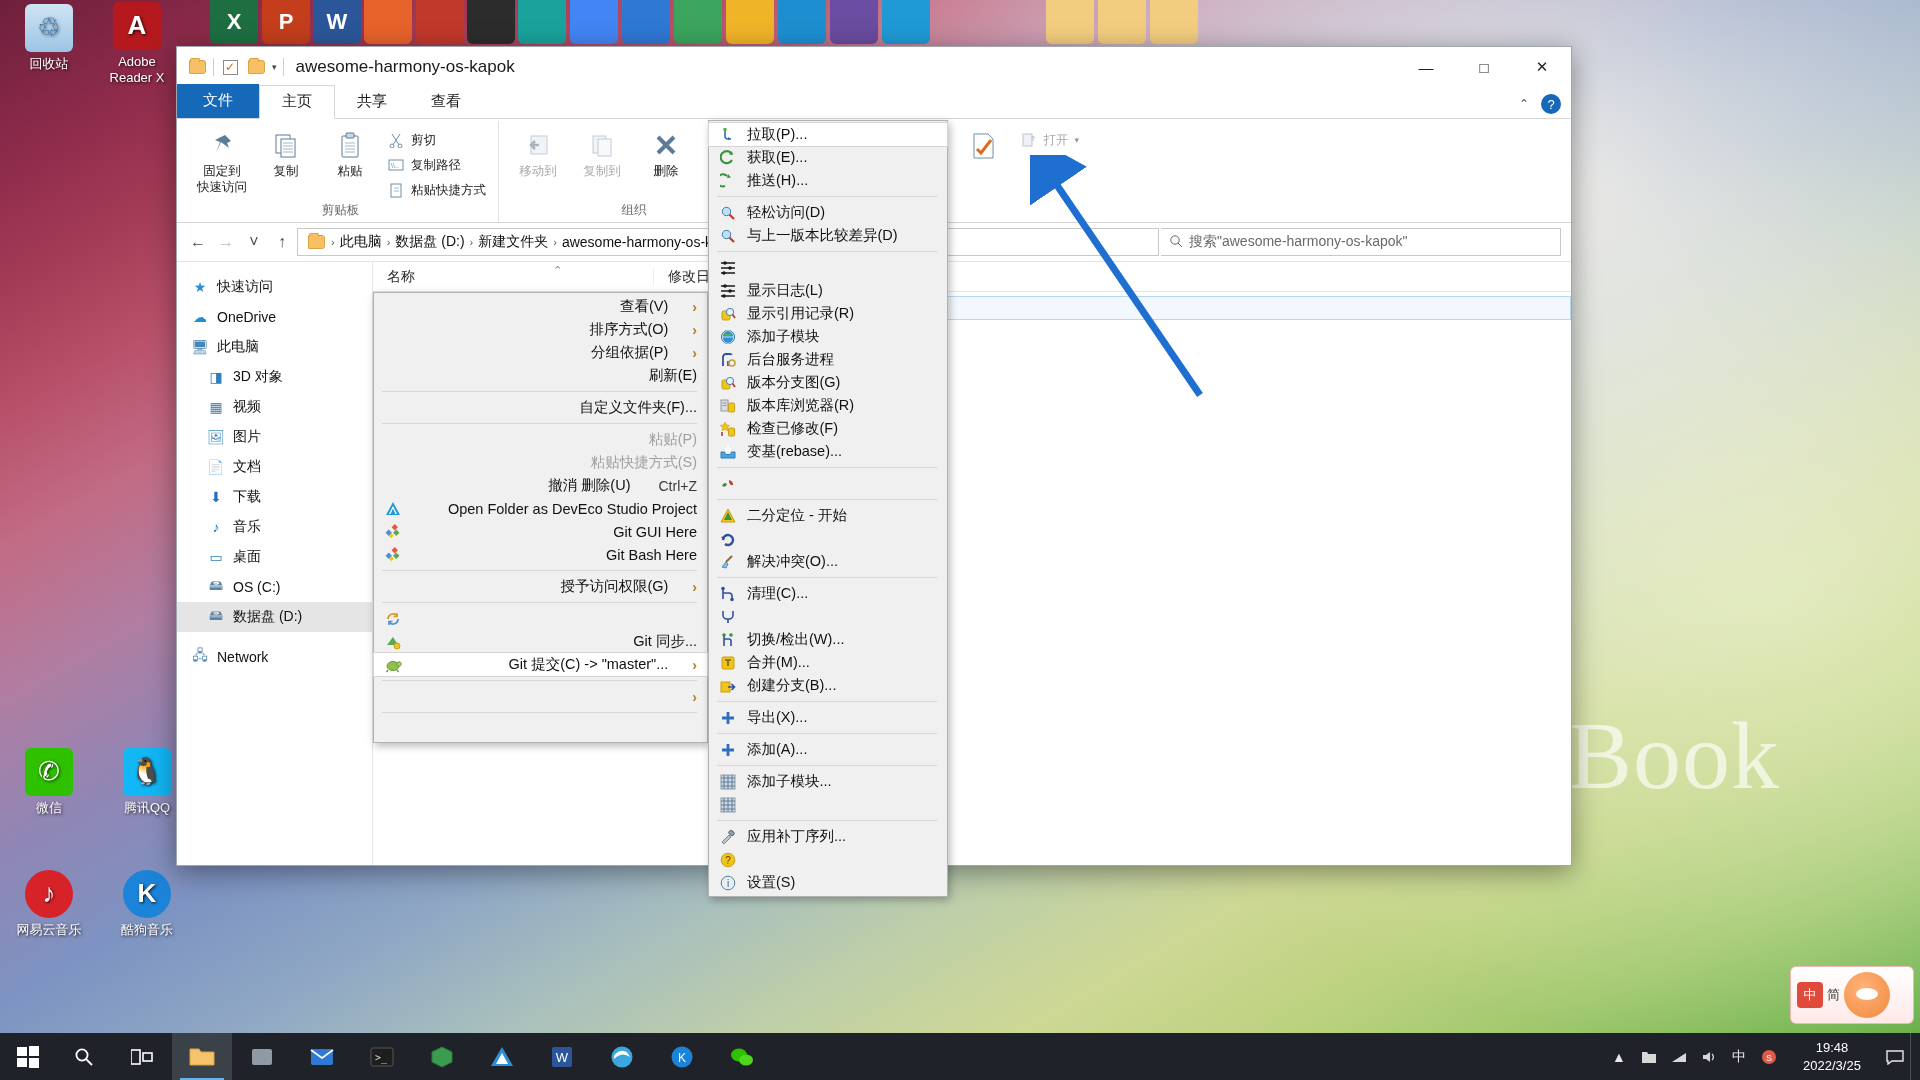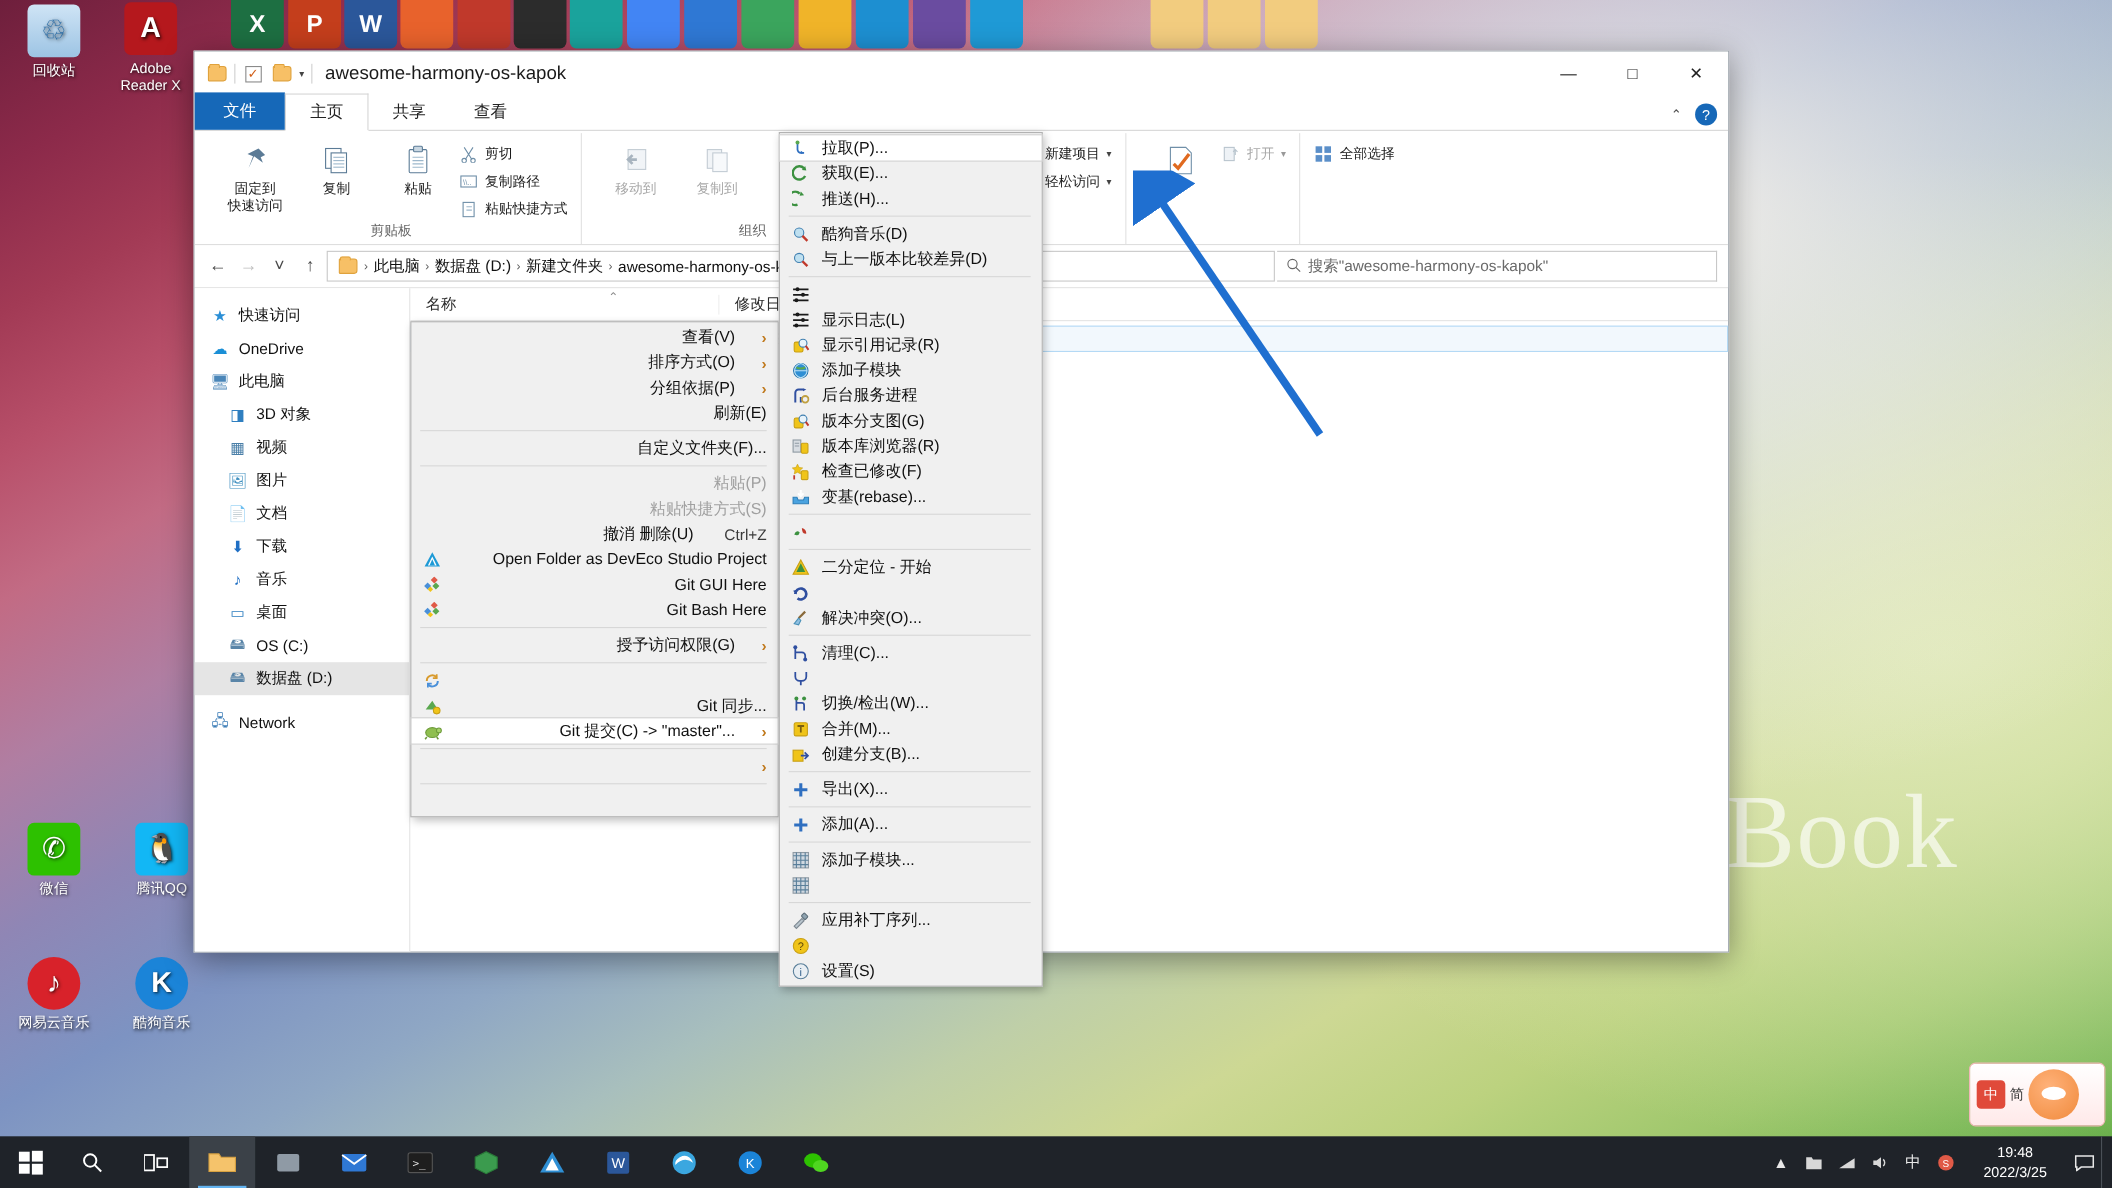--- a/index.html
+++ b/index.html
@@ -87,21 +87,21 @@
 
   
   #ribbon { height: 104px; background:#fff; border-bottom:1px solid #d6d6d6;
     display:flex; align-items:stretch; padding: 2px 0 0 6px; }
   .rgroup { display:flex; flex-direction:column; align-items:center; position:relative;
     padding: 0 8px; }
   .rgroup + .rgroup { border-left: 1px solid #e2e2e2; }
   .rgroup-items { flex:1; display:flex; align-items:flex-start; gap: 2px; padding-top: 4px;}
   .rgroup-label { font-size:12.5px; color:#666; text-align:center; padding-bottom:3px; }
   .bigbtn { width: 62px; display:flex; flex-direction:column; align-items:center;
-    font-size:12.5px; color:#1a1a1a; line-height:1.25; text-align:center; padding-top:3px;margin-left:10px;}
+    font-size:12.5px; color:#1a1a1a; line-height:1.25; text-align:center; padding-top:3px;}
   .bigbtn .ic { height:36px; display:flex; align-items:center; justify-content:center; }
   .bigbtn.dim { color:#a8a8a8;text-align:center; }
   .smallcol { display:flex; flex-direction:column; gap:3px; padding-top:4px; }
   .smallbtn { display:flex; align-items:center; gap:6px; font-size:12.5px; color:#1a1a1a;
     padding: 2px 4px; white-space:nowrap; }
   .smallbtn .ic { width:18px; height:18px; display:flex; align-items:center; justify-content:center; }
   .smallbtn.dim { color:#a8a8a8; }
 
   
   #addressrow { height: 38px; display:flex; align-items:center; gap:2px; padding: 4px 10px 4px 8px;
@@ -501,38 +501,20 @@
                 </svg>
             </span>
             <span>打开</span>
             <span style="font-size:9px;color:#999">▾</span>
           </div>
         </div>
       </div>
       <div class="rgroup-label"></div>
     </div>
 
-    <div class="rgroup">
-      <div class="rgroup-items">
-        <div class="smallcol">
-          <div class="smallbtn">
-            <span class="ic">
-              <svg width="16" height="16" viewBox="0 0 16 16">
-                  <rect x="1" y="1" width="6" height="6" fill="#5b8fc9"></rect>
-                  <rect x="9" y="1" width="6" height="6" fill="#5b8fc9"></rect>
-                  <rect x="1" y="9" width="6" height="6" fill="#5b8fc9"></rect>
-                  <rect x="9" y="9" width="6" height="6" fill="#5b8fc9"></rect>
-                </svg>
-            </span>
-            <span>全部选择</span>
-          </div>
-        </div>
-      </div>
-      <div class="rgroup-label"></div>
-    </div>
   </div>
 
   <div id="addressrow">
     <div class="navbtn">←</div>
     <div class="navbtn dim">→</div>
     <div class="navbtn">˅</div>
     <div class="navbtn">↑</div>
     <div id="breadcrumb">
       <span class="mini-ico">
           <span class="folder-ico"></span>
@@ -846,21 +828,21 @@
     <span class="lbl">推送(H)...</span>
   </div>
   <div class="csep"></div>
   <div class="ci">
     <span class="ici">
       <svg width="16" height="16" viewBox="0 0 16 16">
           <circle cx="6.5" cy="6.5" r="4.2" fill="#bfe0f0" stroke="#3f7fb0"></circle>
           <line x1="9.5" y1="9.5" x2="14" y2="14" stroke="#c0392b" stroke-width="2.2"></line>
         </svg>
     </span>
-    <span class="lbl">酷狗音乐(D)</span>
+    <span class="lbl">轻松访问(D)</span>
   </div>
   <div class="ci">
     <span class="ici">
       <svg width="16" height="16" viewBox="0 0 16 16">
           <circle cx="6.5" cy="6.5" r="4.2" fill="#bfe0f0" stroke="#3f7fb0"></circle>
           <line x1="9.5" y1="9.5" x2="14" y2="14" stroke="#c0392b" stroke-width="2.2"></line>
         </svg>
     </span>
     <span class="lbl">与上一版本比较差异(D)</span>
   </div>

